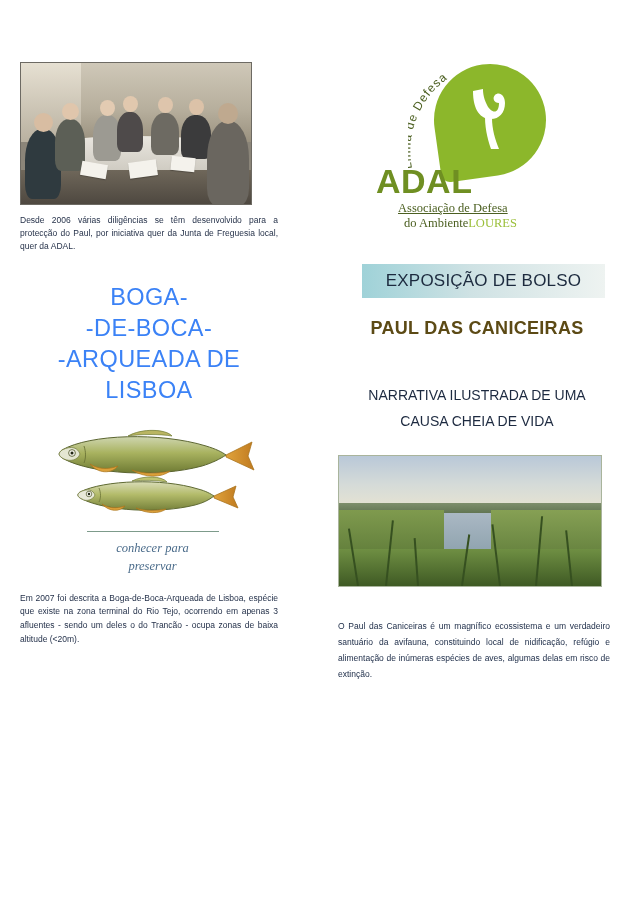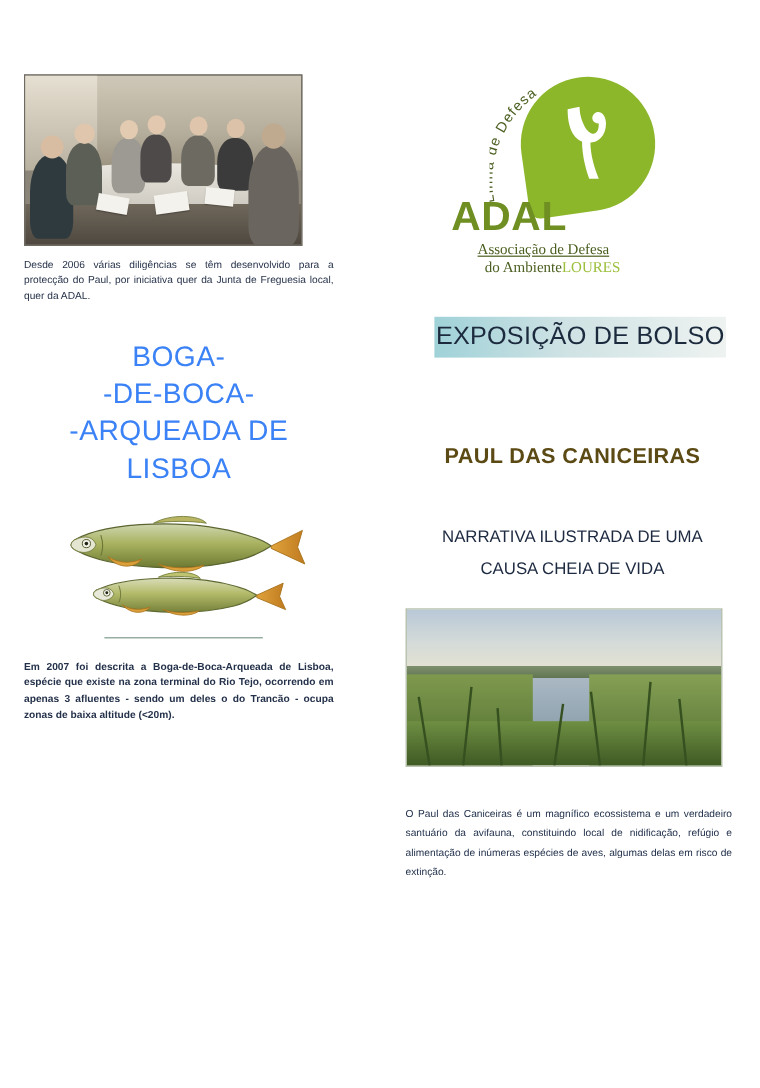--- a/index.html
+++ b/index.html
@@ -101,21 +101,21 @@
     line-height: 1.45;
   }
 
   .caption2 {
     font-size: 8.5px;
     line-height: 1.6;
     color: #24314a;
     text-align: justify;
     margin-top: 17px;
     width: 258px;
-    font-weight: bold;
+    font-weight: normal;
   }
 
   
   .cd-wrap {
     position: relative;
     width: 245px; height: 175px;
     margin-top: 22px;
   }
   .cd-disc {
     position:absolute; left:0; top:0;
@@ -227,27 +227,27 @@
   
   .expo-banner {
     margin-top: 28px;
     width: 243px;
     height: 34px;
     margin-left: 24px;
     background: linear-gradient(90deg, #9fd2d8 0%, #cfe2e4 45%, #eef3f1 100%);
     display:flex; align-items:center; justify-content:center;
   }
   .expo-text {
-    font-size: 21px;
+    font-size: 17px;
     color: #1c2a3e;
     letter-spacing: .2px;
   }
 
   .paul-title {
-    margin-top: 72px;
+    margin-top: 20px;
     text-align: center;
     font-size: 18px;
     font-weight: bold;
     color: #5c4a15;
     letter-spacing: .3px;
     width: 278px;
   }
 
   .narr {
     margin-top: 44px;
@@ -394,20 +394,24 @@
           <path d="M82,92 C89,100 100,100 105,94 C96,97 88,96 82,92 Z" fill="#dca03a" stroke="#a9741d" stroke-width="0.7"></path>
           <path d="M60,80 C68,76 73,78 75,83 C73,88 66,90 62,87 C57,85 57,82 60,80 Z" fill="#e8e9d8" stroke="#7b8448" stroke-width="0.8"></path>
           <circle cx="69" cy="82" r="2.8" fill="#f2f2ea" stroke="#4e5628" stroke-width="0.7"></circle>
           <circle cx="69" cy="82" r="1.2" fill="#1f2412"></circle>
           <path d="M79,76 C81,81 81,86 79,90" fill="none" stroke="#6b7436" stroke-width="0.8"></path>
         </g>
       </svg>
     </div>
 
     <div class="sci-rule"></div>
+    <div class="tagline">
+      <div>conhecer para</div>
+      <div>preservar</div>
+    </div>
 
     <div class="caption2">Em 2007 foi descrita a Boga-de-Boca-Arqueada de Lisboa, espécie que existe na zona terminal do Rio Tejo, ocorrendo em apenas 3 afluentes - sendo um deles o do Trancão - ocupa zonas de baixa altitude (&lt;20m).</div>
 
 
   </div>
 
   <div class="right-col">
 
     <div class="logo">
       <div class="logo-arc">

